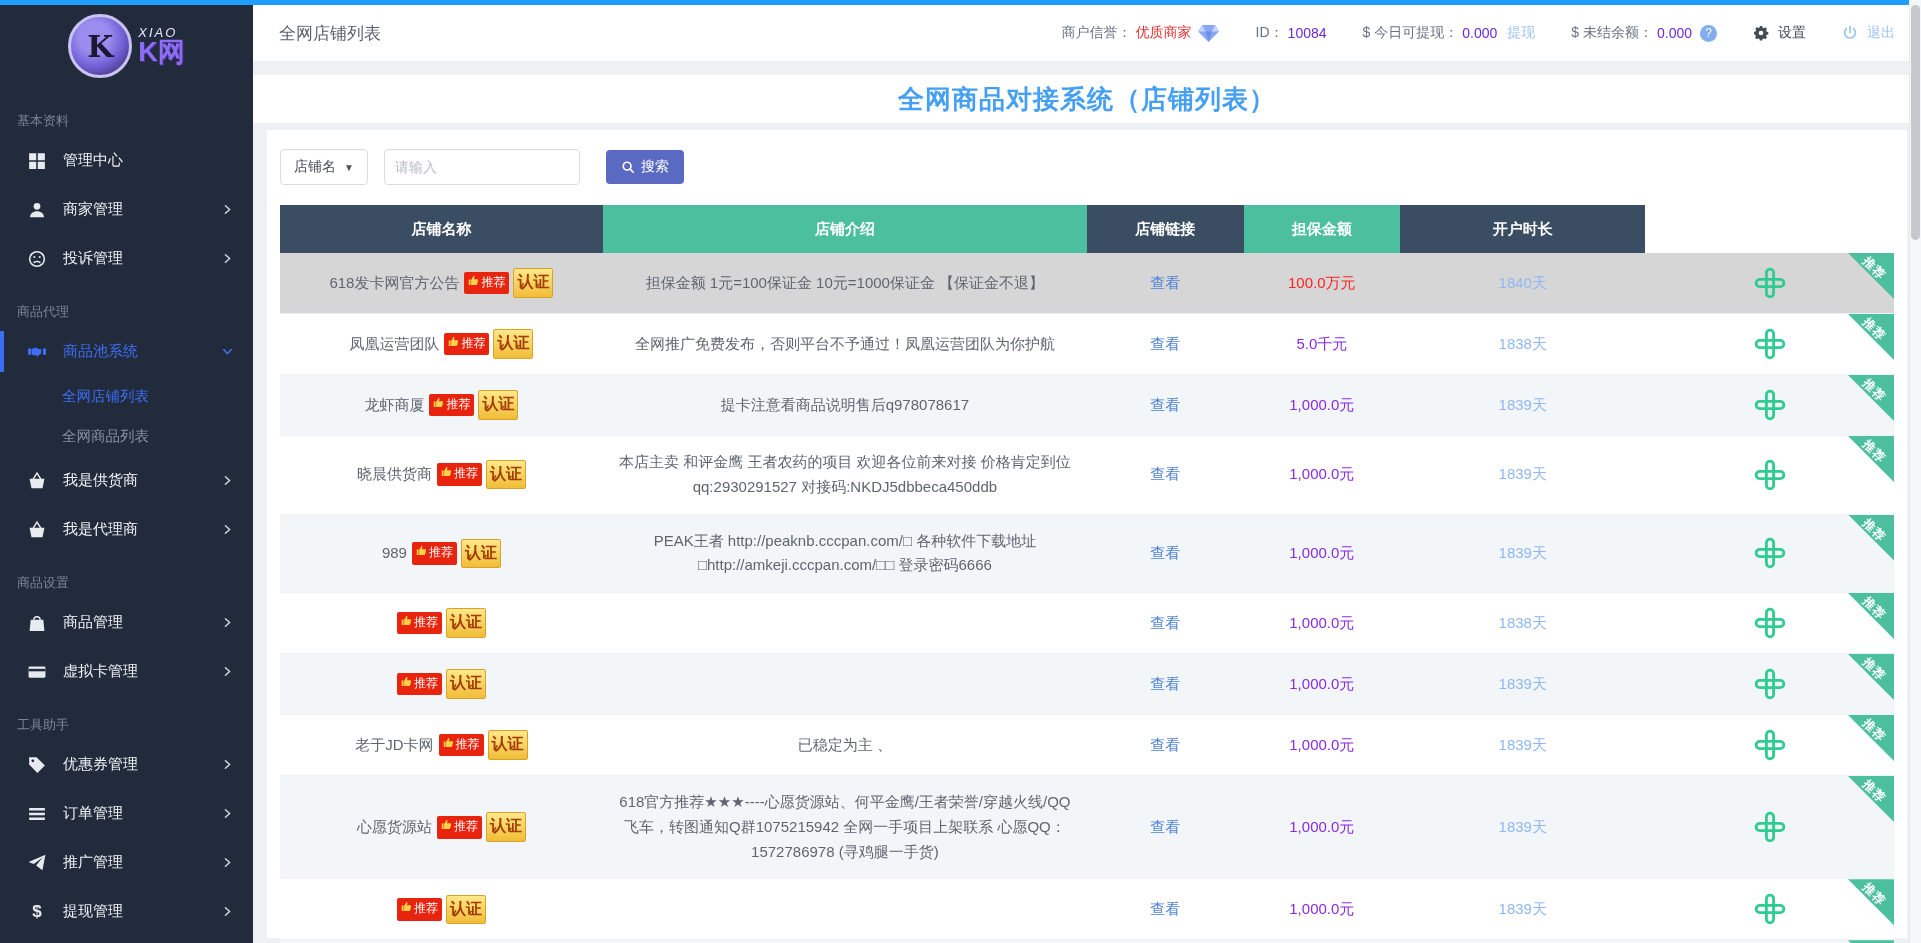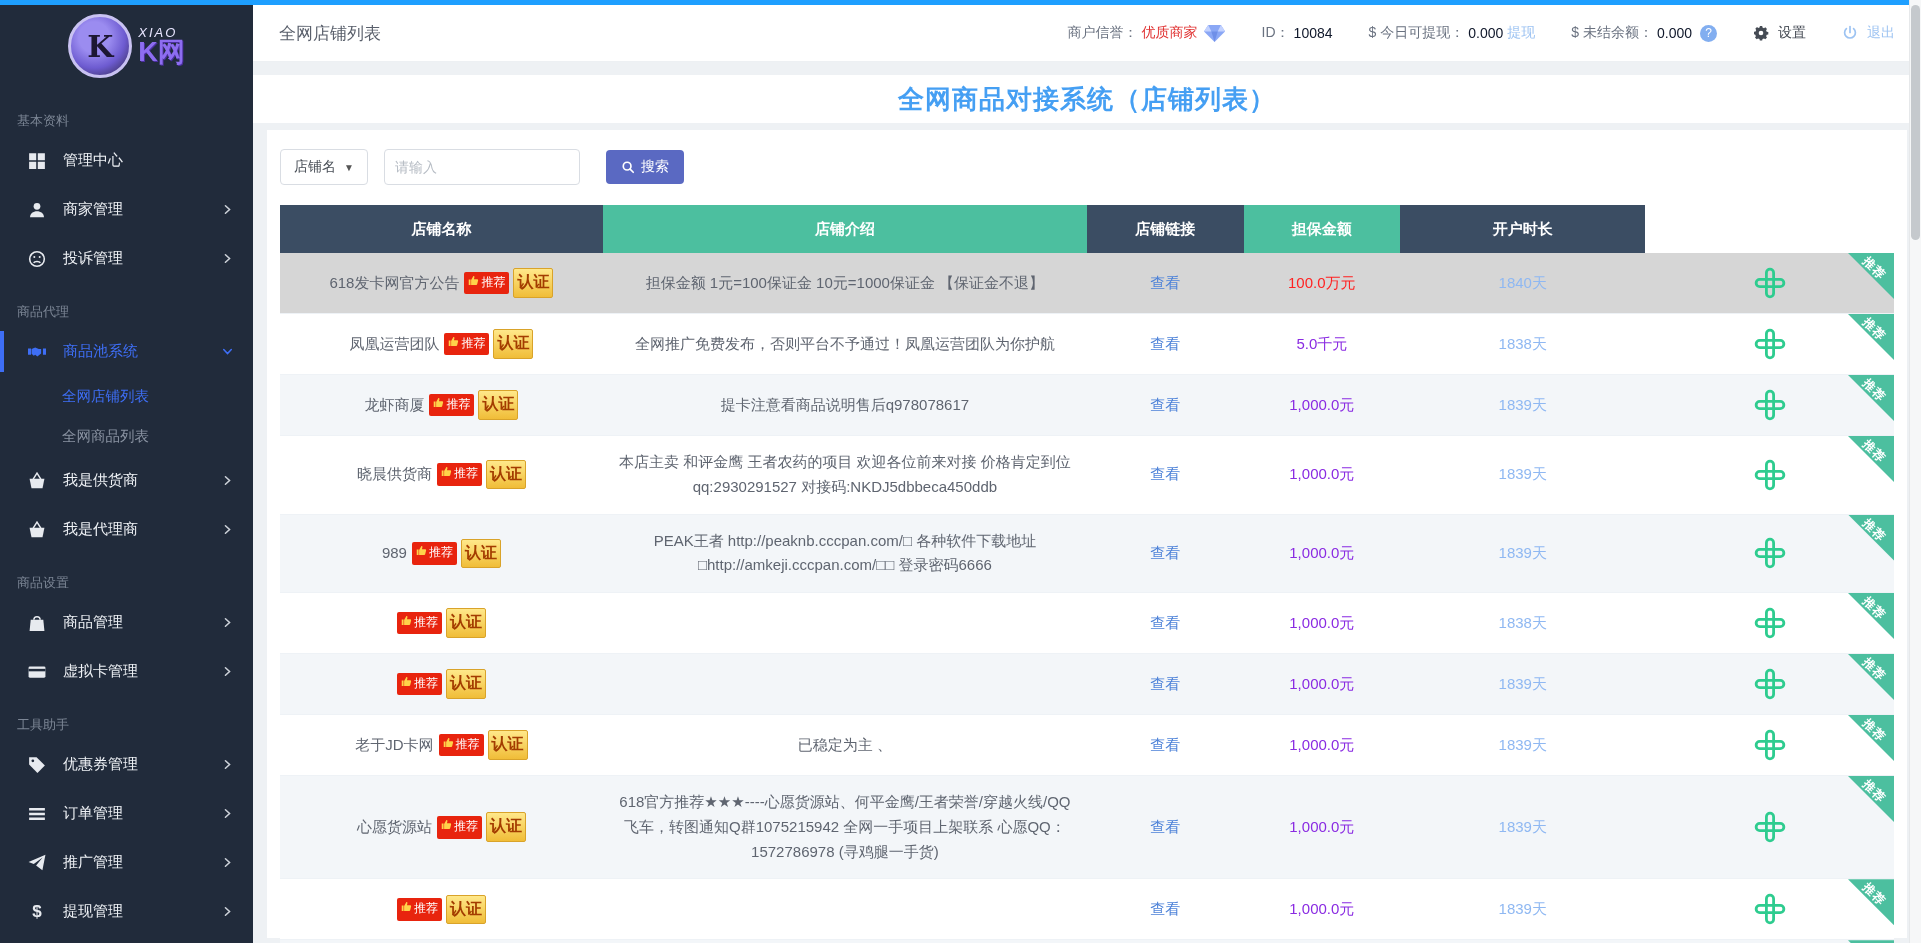--- a/index.html
+++ b/index.html
@@ -33,22 +33,22 @@
   .side-sub-item.active{color:var(--accent);}
   .icon-dollar{font-weight:bold;font-size:17px;display:inline-flex;align-items:center;justify-content:center;width:100%;height:100%;}
 
   
   .main{position:absolute;left:253px;top:5px;right:0;bottom:0;}
   .topbar{height:57px;background:#fff;display:flex;align-items:center;padding:0 26px;border-bottom:1px solid #edf0f3;}
   .topbar-title{font-size:17px;color:#595f6b;}
   .topbar-right{margin-left:auto;display:flex;align-items:center;gap:36px;font-size:14px;color:#6a7280;}
   .tb-group{display:flex;align-items:center;gap:4px;}
   .credit-value{color:#e03131;}
-  .tb-value{color:#0f172a;}
-  .tb-link{color:#9dc3f2;cursor:pointer;}
+  .tb-value{color:#6d28d9;}
+  .tb-link{color:#9dc3f2;cursor:pointer;margin-left:6px;}
   .gem{width:22px;height:19px;display:inline-flex;margin-left:2px;}
   .q-badge{width:17px;height:17px;border-radius:50%;background:#82aef0;color:#fff;font-size:12px;display:inline-flex;align-items:center;justify-content:center;margin-left:4px;cursor:pointer;}
   .tb-ico{width:16px;height:16px;display:inline-flex;margin-right:5px;}
   .tb-ico svg{width:100%;height:100%;}
   .settings-group{color:#454b54;cursor:pointer;}
   .logout-group{color:#9dc3f2;cursor:pointer;}
 
   
   .title-band{margin-top:13px;height:48px;background:#fff;display:flex;align-items:center;justify-content:center;}
   .page-main-title{color:var(--title-blue);font-size:26px;font-weight:600;letter-spacing:1px;}

